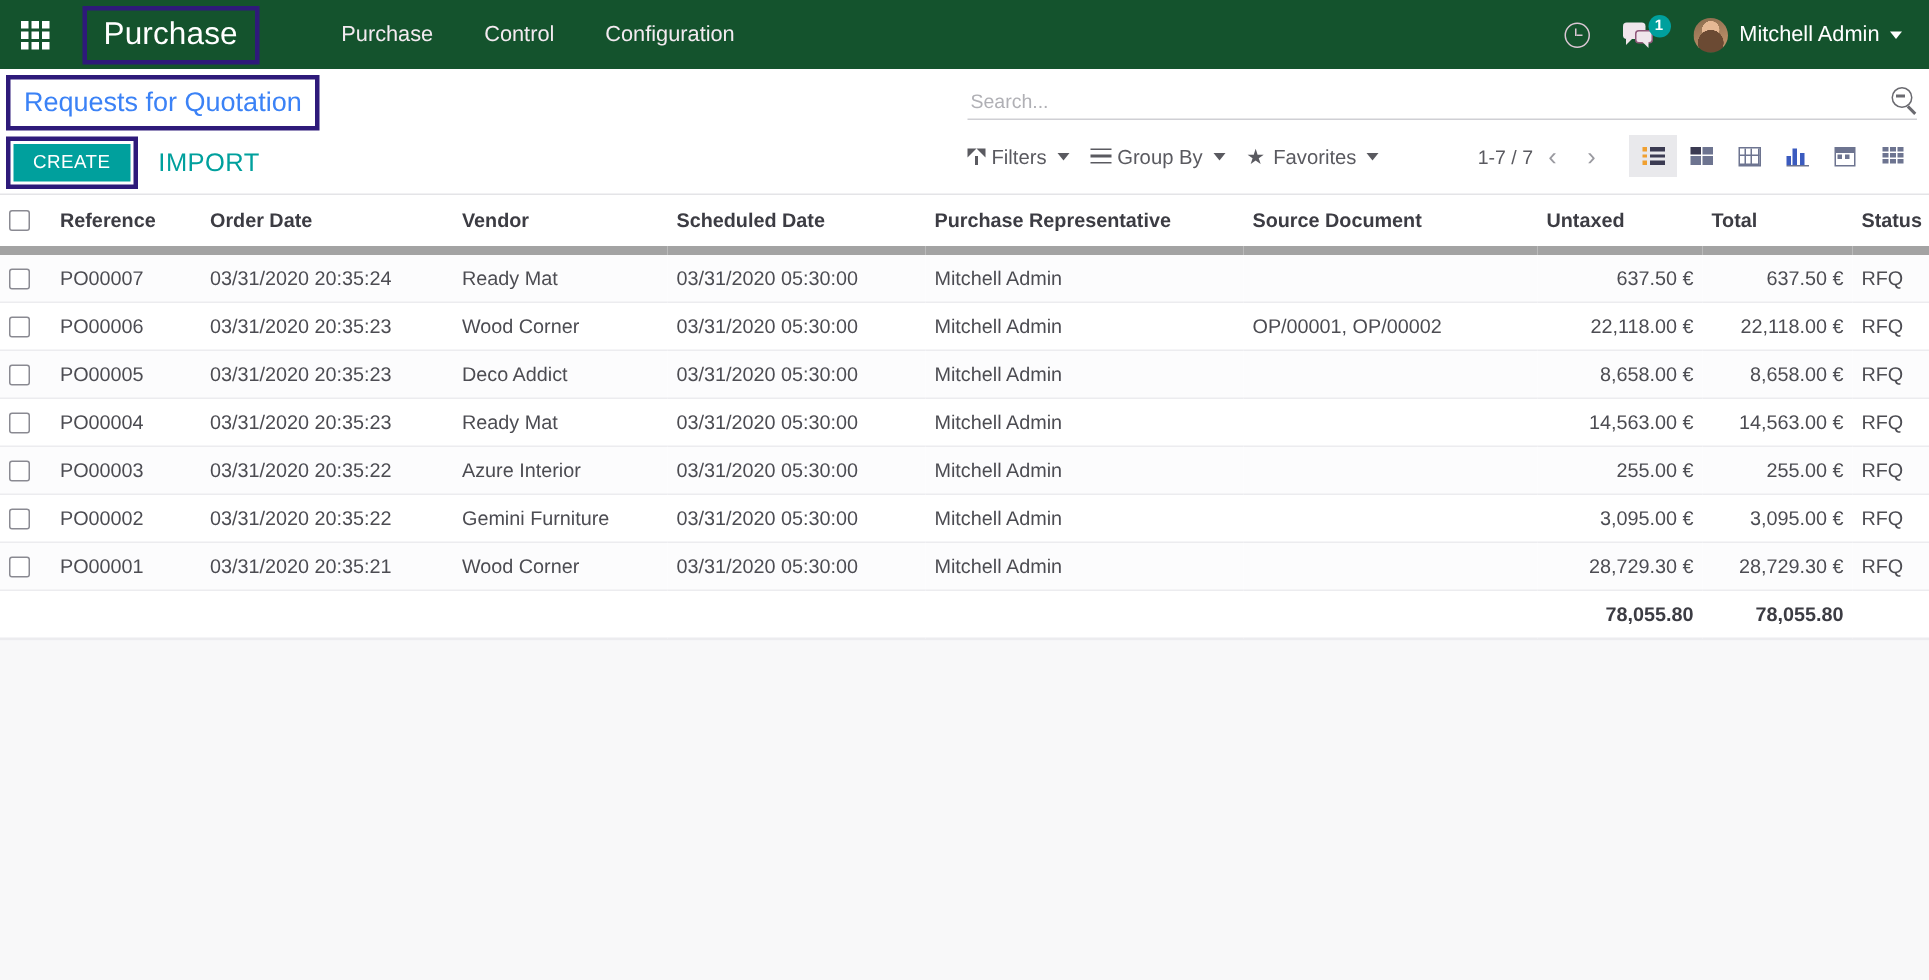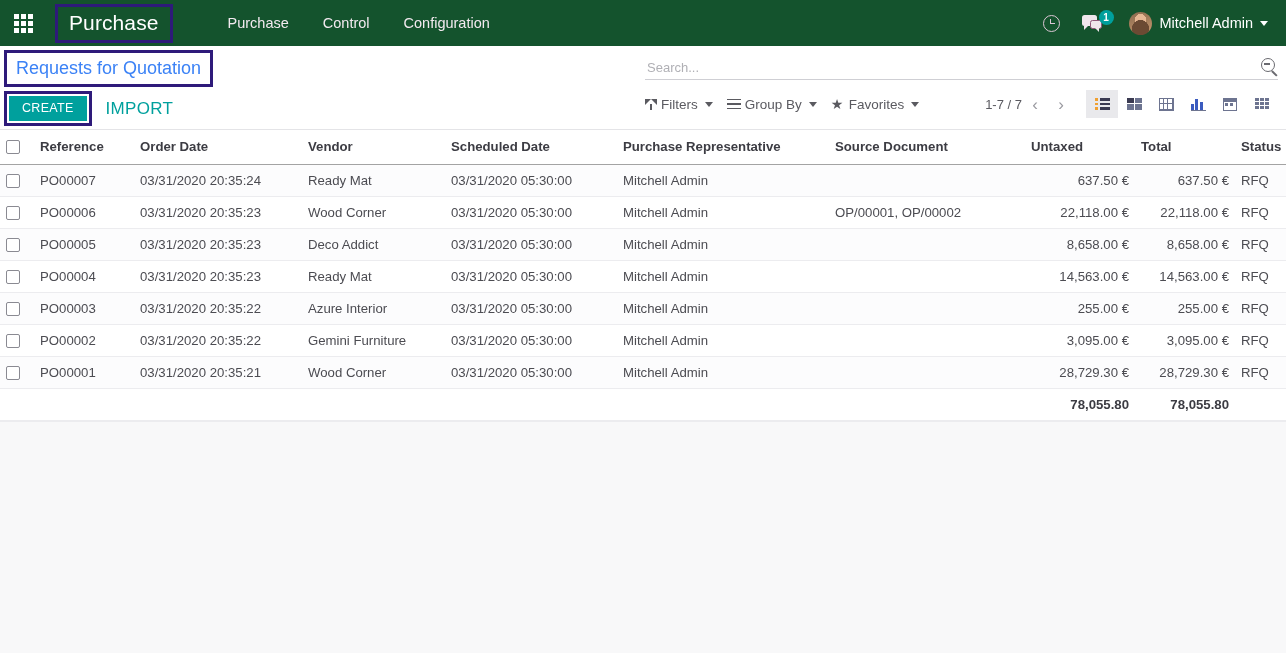--- a/index.html
+++ b/index.html
@@ -393,21 +393,21 @@
     table-layout: fixed;
     font-size: 13.2px;
     color: #4c4c52;
   }
   table.olist thead th {
     text-align: left;
     font-weight: bold;
     font-size: 13.2px;
     color: #3c3c43;
     padding: 9px 6px 10px 6px;
-    border-bottom: 1px solid #a3a3a3;
+    border-bottom: 6px solid #a3a3a3;
     white-space: nowrap;
     vertical-align: middle;
   }
   table.olist tbody td {
     padding: 8px 6px;
     border-bottom: 1px solid #ececef;
     white-space: nowrap;
     overflow: hidden;
     text-overflow: ellipsis;
     vertical-align: middle;

